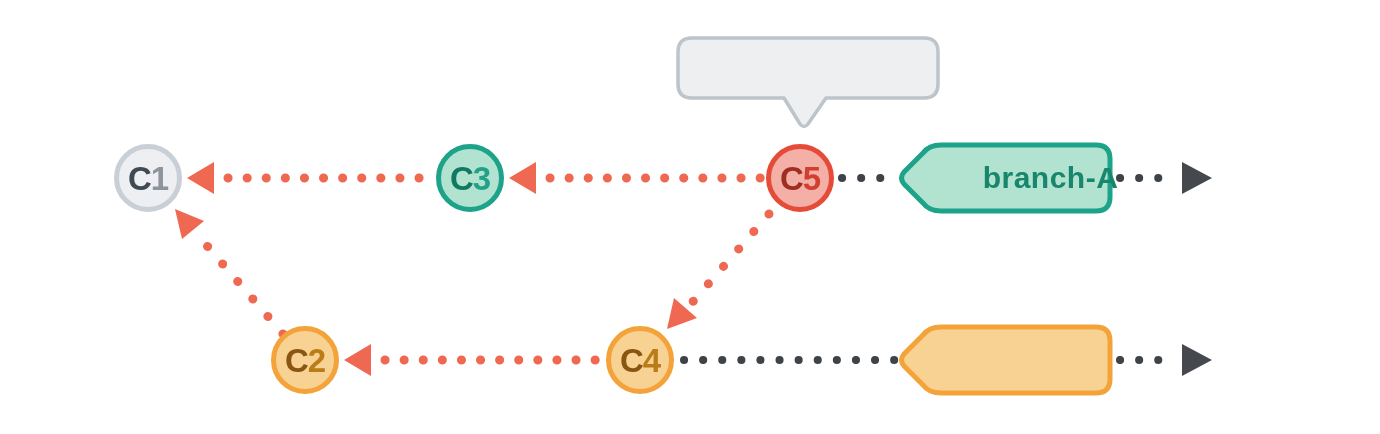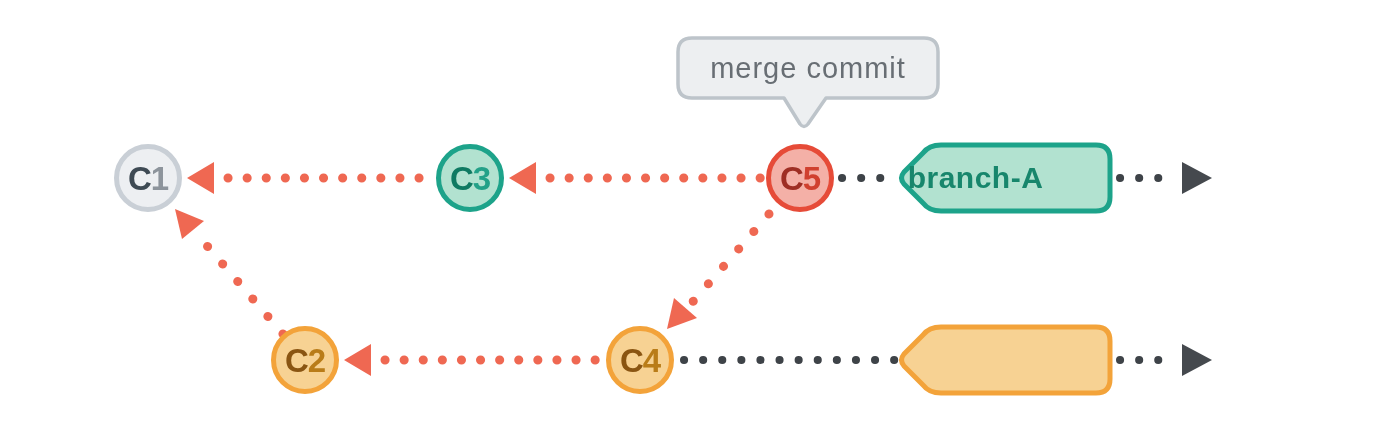--- a/index.html
+++ b/index.html
@@ -40,21 +40,21 @@
 
   .commit--c1 { left: 114px; top: 144px; }
   .commit--c3 { left: 436px; top: 144px; }
   .commit--c5 { left: 766px; top: 144px; }
   .commit--c2 { left: 271px; top: 326px; }
   .commit--c4 { left: 606px; top: 326px; }
 
   
   .branch-text {
     position: absolute;
-    left: 883px;
+    left: 958px;
     width: 185px;
     height: 66px;
     display: flex;
     align-items: center;
     justify-content: center;
     font-weight: bold;
     font-size: 30px;
     letter-spacing: 0.5px;
     user-select: none;
   }
@@ -125,21 +125,20 @@
              Q 929,211 923,203 L 904,184 Q 899,178 904,172 L 923,153 Q 929,145 941,145 Z" fill="#b2e2d0" stroke="#1da38a" stroke-width="5" stroke-linejoin="round"></path>
 
     <path d="M 941,327 H 1096 Q 1110,327 1110,341 V 379 Q 1110,393 1096,393 H 941
              Q 929,393 923,385 L 904,366 Q 899,360 904,354 L 923,335 Q 929,327 941,327 Z" fill="#f7d293" stroke="#f3a33a" stroke-width="5" stroke-linejoin="round"></path>
 
     <path d="M 692,38 L 924,38 Q 938,38 938,52 L 938,84 Q 938,98 924,98 L 826,98
              L 808,124 Q 804,129 800,124 L 784,98 L 692,98 Q 678,98 678,84
              L 678,52 Q 678,38 692,38 Z" fill="#edeff1" stroke="#bdc4ca" stroke-width="3.5" stroke-linejoin="round"></path>
   </svg>
 
-  <div class="callout-text">merge commit</div>
 
   <div class="commit commit--gray commit--c1">
     <span class="prefix">C</span>
       <span class="digit">1</span>
   </div>
 
   <div class="commit commit--teal commit--c3">
     <span class="prefix">C</span>
       <span class="digit">3</span>
   </div>

